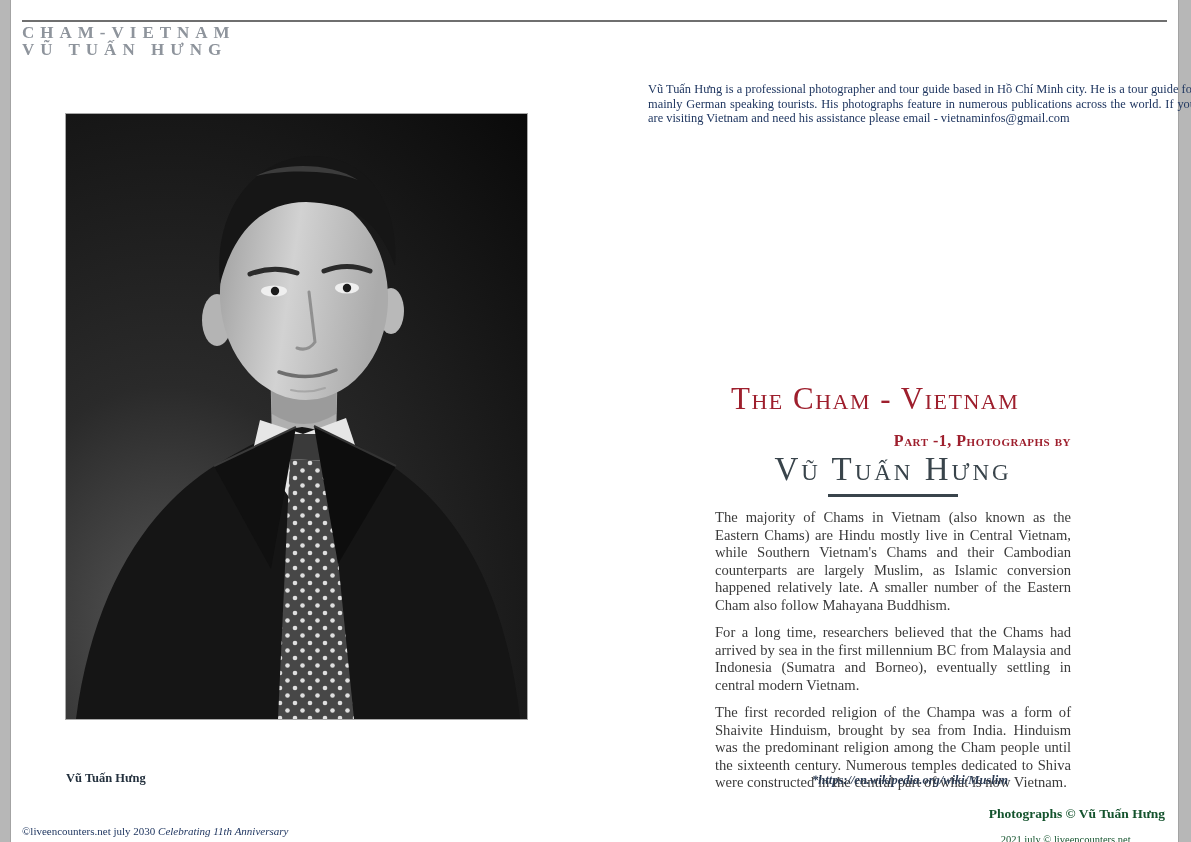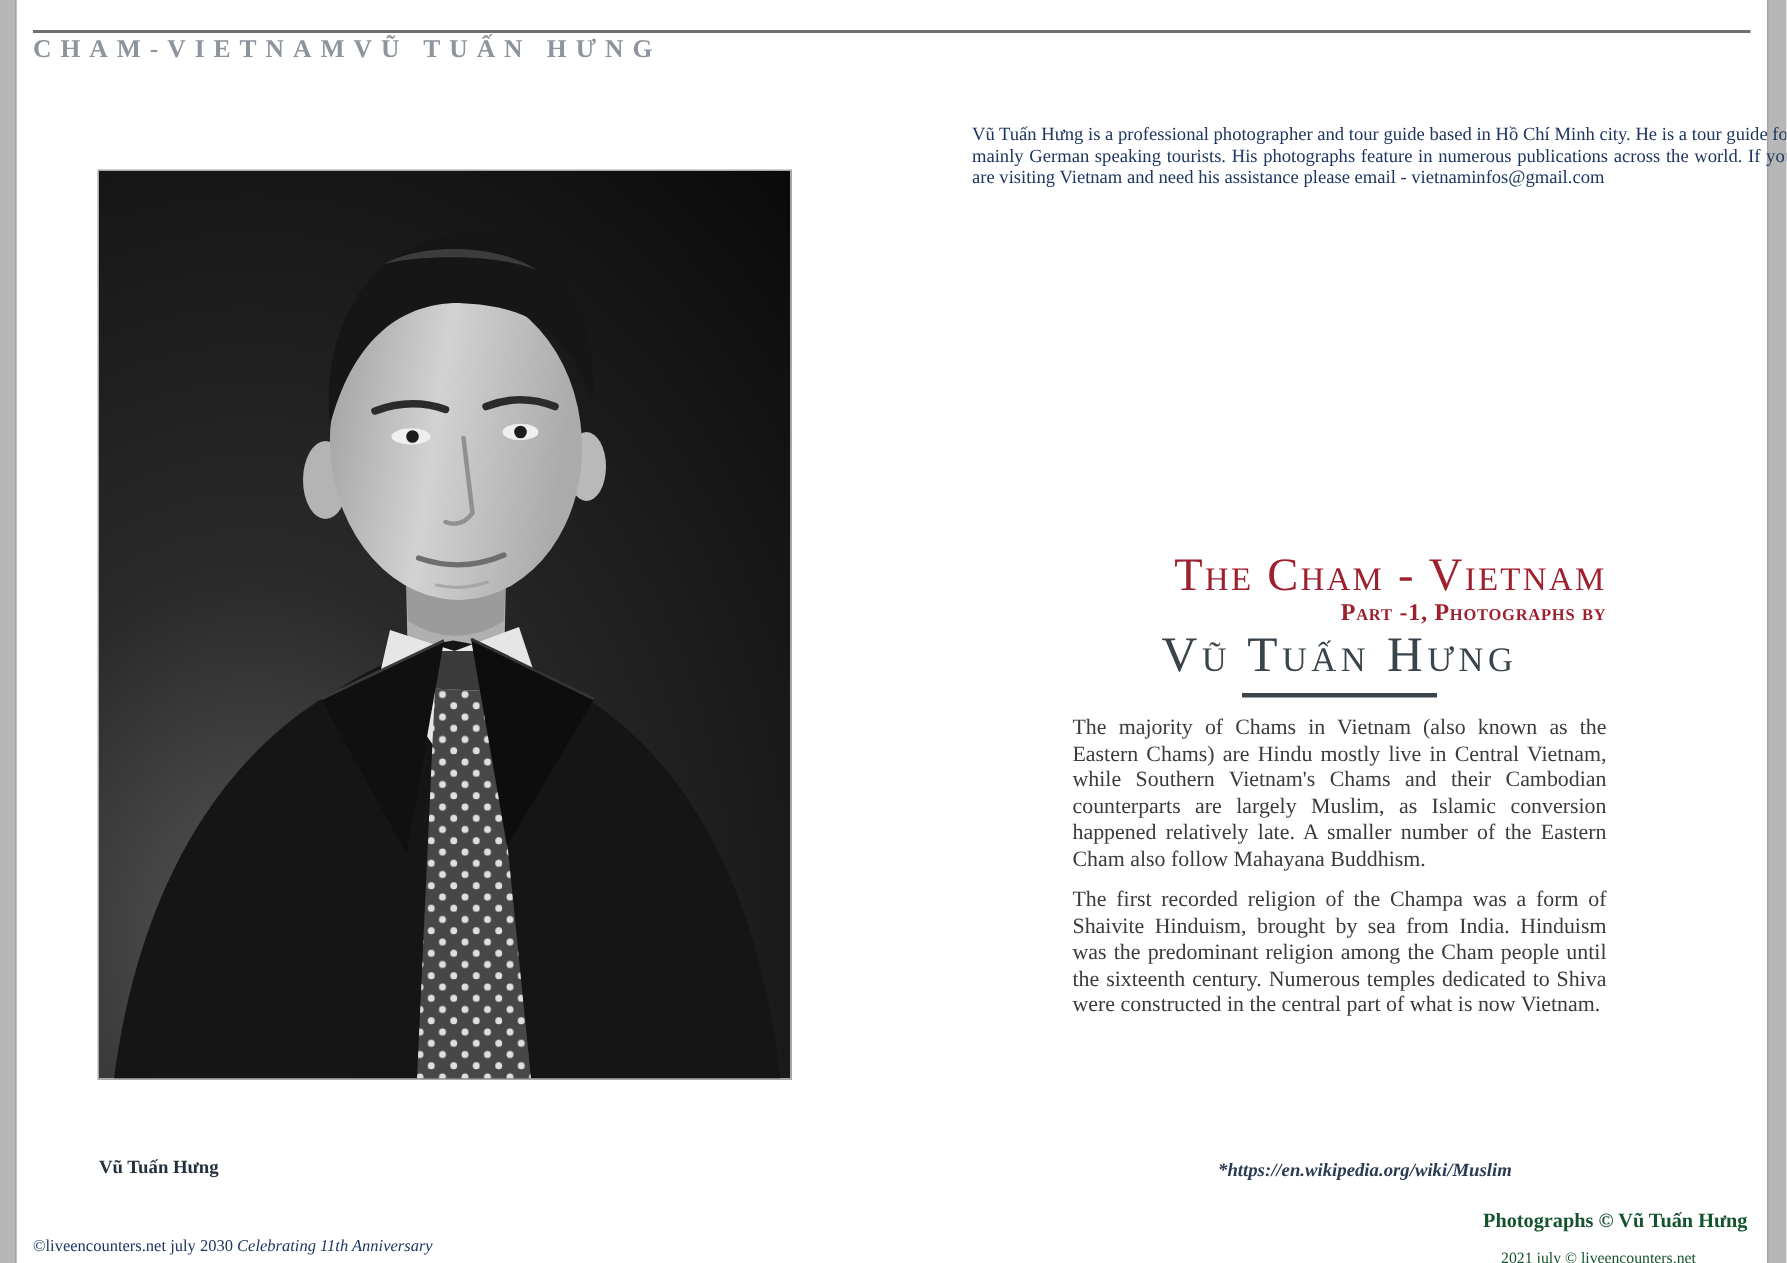--- a/index.html
+++ b/index.html
@@ -6,21 +6,21 @@
   .stage{
     position:relative;width:1191px;height:842px;background:#ffffff;
     overflow:hidden;font-family:"Liberation Serif", serif;
   }
   .gutter{position:absolute;top:0;height:842px;background:#b7b7b7;}
   .gutter.left{left:0;width:10px;border-right:1px solid #a3a3a3;}
   .gutter.right{left:1178px;width:13px;border-left:1px solid #a3a3a3;}
 
   
   .head-rule{position:absolute;left:22px;top:20px;width:1145px;height:2px;background:#6f6f6f;}
-  .head-row{position:absolute;left:22px;top:24px;width:1145px;display:flex;justify-content:flex-start;}
+  .head-row{position:absolute;left:22px;top:24px;width:1145px;display:flex;justify-content:flex-start;flex-direction:column;}
   .running-head{
     font-weight:bold;font-size:17px;color:#8e949c;letter-spacing:6px;line-height:1;
   }
 
   
   .bio{
     position:absolute;left:632px;top:66px;width:548px;margin:16px;
     font-size:12.4px;line-height:14.7px;color:#1f3660;text-align:justify;
   }
 
@@ -28,21 +28,21 @@
   figure.portrait{position:absolute;left:65px;top:113px;margin:0;}
   figure.portrait svg{display:block;border:1px solid #a8a8a8;}
   .caption{
     position:absolute;left:66px;top:771px;margin:0;
     font-size:12.5px;font-weight:bold;color:#23303d;
   }
 
   
   .article{position:absolute;left:715px;top:366px;width:356px;}
   .title-main{
-    margin:0;text-align:right;font-variant:small-caps;font-weight:normal;
+    margin:16px;text-align:left;font-variant:small-caps;font-weight:normal;
     font-size:31px;line-height:33px;color:#9e1f2d;letter-spacing:1.5px;
   }
   .title-sub{
     margin:0;text-align:right;font-variant:small-caps;font-weight:bold;
     font-size:16px;line-height:19px;color:#9e1f2d;letter-spacing:0.5px;
   }
   .title-name{
     margin:2px 0 0 0;text-align:center;font-variant:small-caps;font-weight:normal;
     font-size:33px;line-height:35px;color:#39444b;letter-spacing:3px;
   }
@@ -148,20 +148,21 @@
   </figure>
   <p class="caption">Vũ Tuấn Hưng</p>
 
   <section class="article">
     <h1 class="title-main">The Cham - Vietnam</h1>
     <h2 class="title-sub">Part -1, Photographs by</h2>
     <h3 class="title-name">Vũ Tuấn Hưng</h3>
     <div class="title-underline"></div>
     <div class="body-copy">
       <p>The majority of Chams in Vietnam (also known as the Eastern Chams) are Hindu mostly live in Central Vietnam, while Southern Vietnam's Chams and their Cambodian counterparts are largely Muslim, as Islamic conversion happened relatively late. A smaller number of the Eastern Cham also follow Mahayana Buddhism.</p>
+      <p>For a long time, researchers believed that the Chams had arrived by sea in the first millennium BC from Malaysia and Indonesia (Sumatra and Borneo), eventually settling in central modern Vietnam.</p>
       <p>The first recorded religion of the Champa was a form of Shaivite Hinduism, brought by sea from India. Hinduism was the predominant religion among the Cham people until the sixteenth century. Numerous temples dedicated to Shiva were constructed in the central part of what is now Vietnam.</p>
     </div>
   </section>
 
   <p class="reference">*https://en.wikipedia.org/wiki/Muslim</p>
 
   <p class="footer-left"><span>©liveencounters.net july 2030 </span><span class="ital">Celebrating 11th Anniversary</span></p>
 
   <div class="footer-right">
     <p class="fr1">Photographs © Vũ Tuấn Hưng</p>

